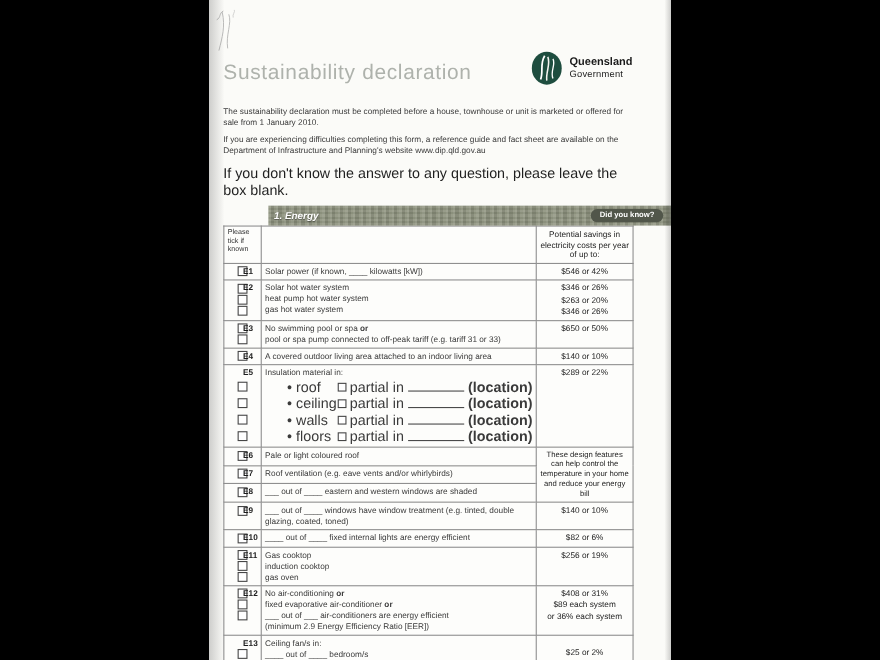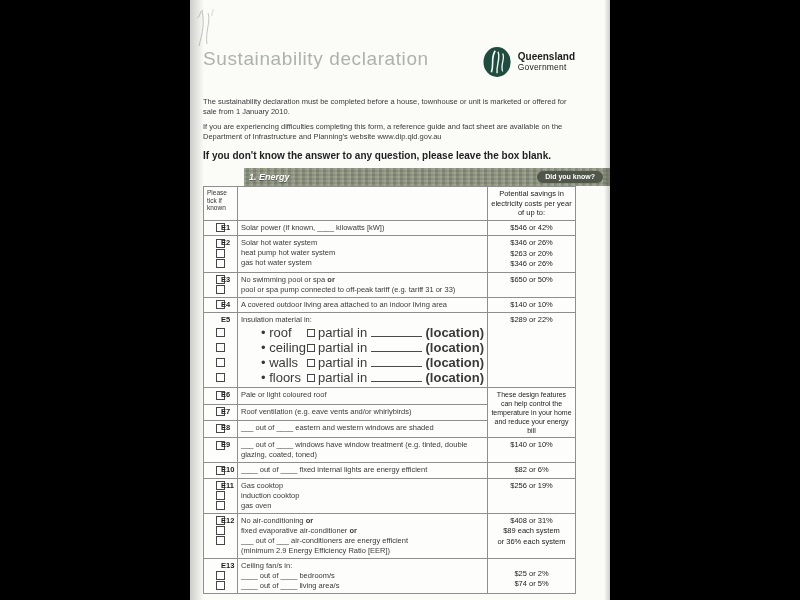--- a/index.html
+++ b/index.html
@@ -11,29 +11,29 @@
   .page{
     position:relative;width:420px;height:600px;margin-left:190px;
     background:#fbfbf8;overflow:hidden;color:var(--ink,#3a3a3a);
   }
   .page::before{content:'';position:absolute;left:0;top:0;bottom:0;width:14px;
     background:linear-gradient(to right,rgba(100,100,100,.30),rgba(100,100,100,0));pointer-events:none;z-index:5;}
   .page::after{content:'';position:absolute;right:0;top:0;bottom:0;width:6px;
     background:linear-gradient(to left,rgba(120,120,120,.35),rgba(120,120,120,0));pointer-events:none;z-index:5;}
   .scribble{position:absolute;left:3px;top:4px;opacity:.65;}
   .content{margin:0 35px 0 13px;position:relative;}
-  .doc-header{display:flex;align-items:flex-start;padding-top:48px;}
+  .doc-header{display:flex;align-items:flex-end;padding-top:48px;}
   .doc-title{flex:1;margin:0;font-size:19px;font-weight:400;letter-spacing:.6px;color:var(--title_gray,#aeb2ac);}
   .logo{display:flex;align-items:center;gap:5px;margin-top:-2px;}
   .logo-text{line-height:10px;color:#1b1b1b;}
   .logo-text .l1{font-weight:bold;font-size:10px;}
   .logo-text .l2{font-size:8.5px;letter-spacing:.2px;}
   .intro{font-size:7.5px;line-height:9.5px;margin:6px 0 0;color:var(--ink,#3a3a3a);}
   .intro.first{margin-top:19px;}
-  .instruction{font-size:10px;font-weight:bold;color:#1f1f1f;margin:9px 0 7px;}
+  .instruction{font-size:13px;font-weight:normal;color:#1f1f1f;margin:9px 0 7px;}
   .bar{position:relative;width:372px;height:18px;display:flex;align-items:center;
     background-color:var(--bar_bg,#8d927d);
     background-image:
       repeating-linear-gradient(90deg,rgba(255,255,255,.10) 0 2px,rgba(0,0,0,.08) 2px 5px,rgba(255,255,255,.04) 5px 7px),
       repeating-linear-gradient(180deg,rgba(255,255,255,.06) 0 2px,rgba(0,0,0,.05) 2px 4px); margin-left: 41px;}
   .bar::after{content:'';position:absolute;right:0;top:0;bottom:0;width:10px;background:rgba(40,45,28,.30);}
   .bar-title{color:#fff;font-weight:bold;font-style:italic;font-size:9px;padding-left:5px;text-shadow:0 1px 1px rgba(0,0,0,.45);}
   .badge{margin-left:auto;margin-right:13px;background:var(--badge_bg,#51564a);color:#fff;font-size:7px;
     font-weight:bold;padding:2px 8px 2.5px;border-radius:7px;position:relative;z-index:2;}
   table.energy{border-collapse:collapse;width:372px;table-layout:fixed;background:#fdfdfb;}

